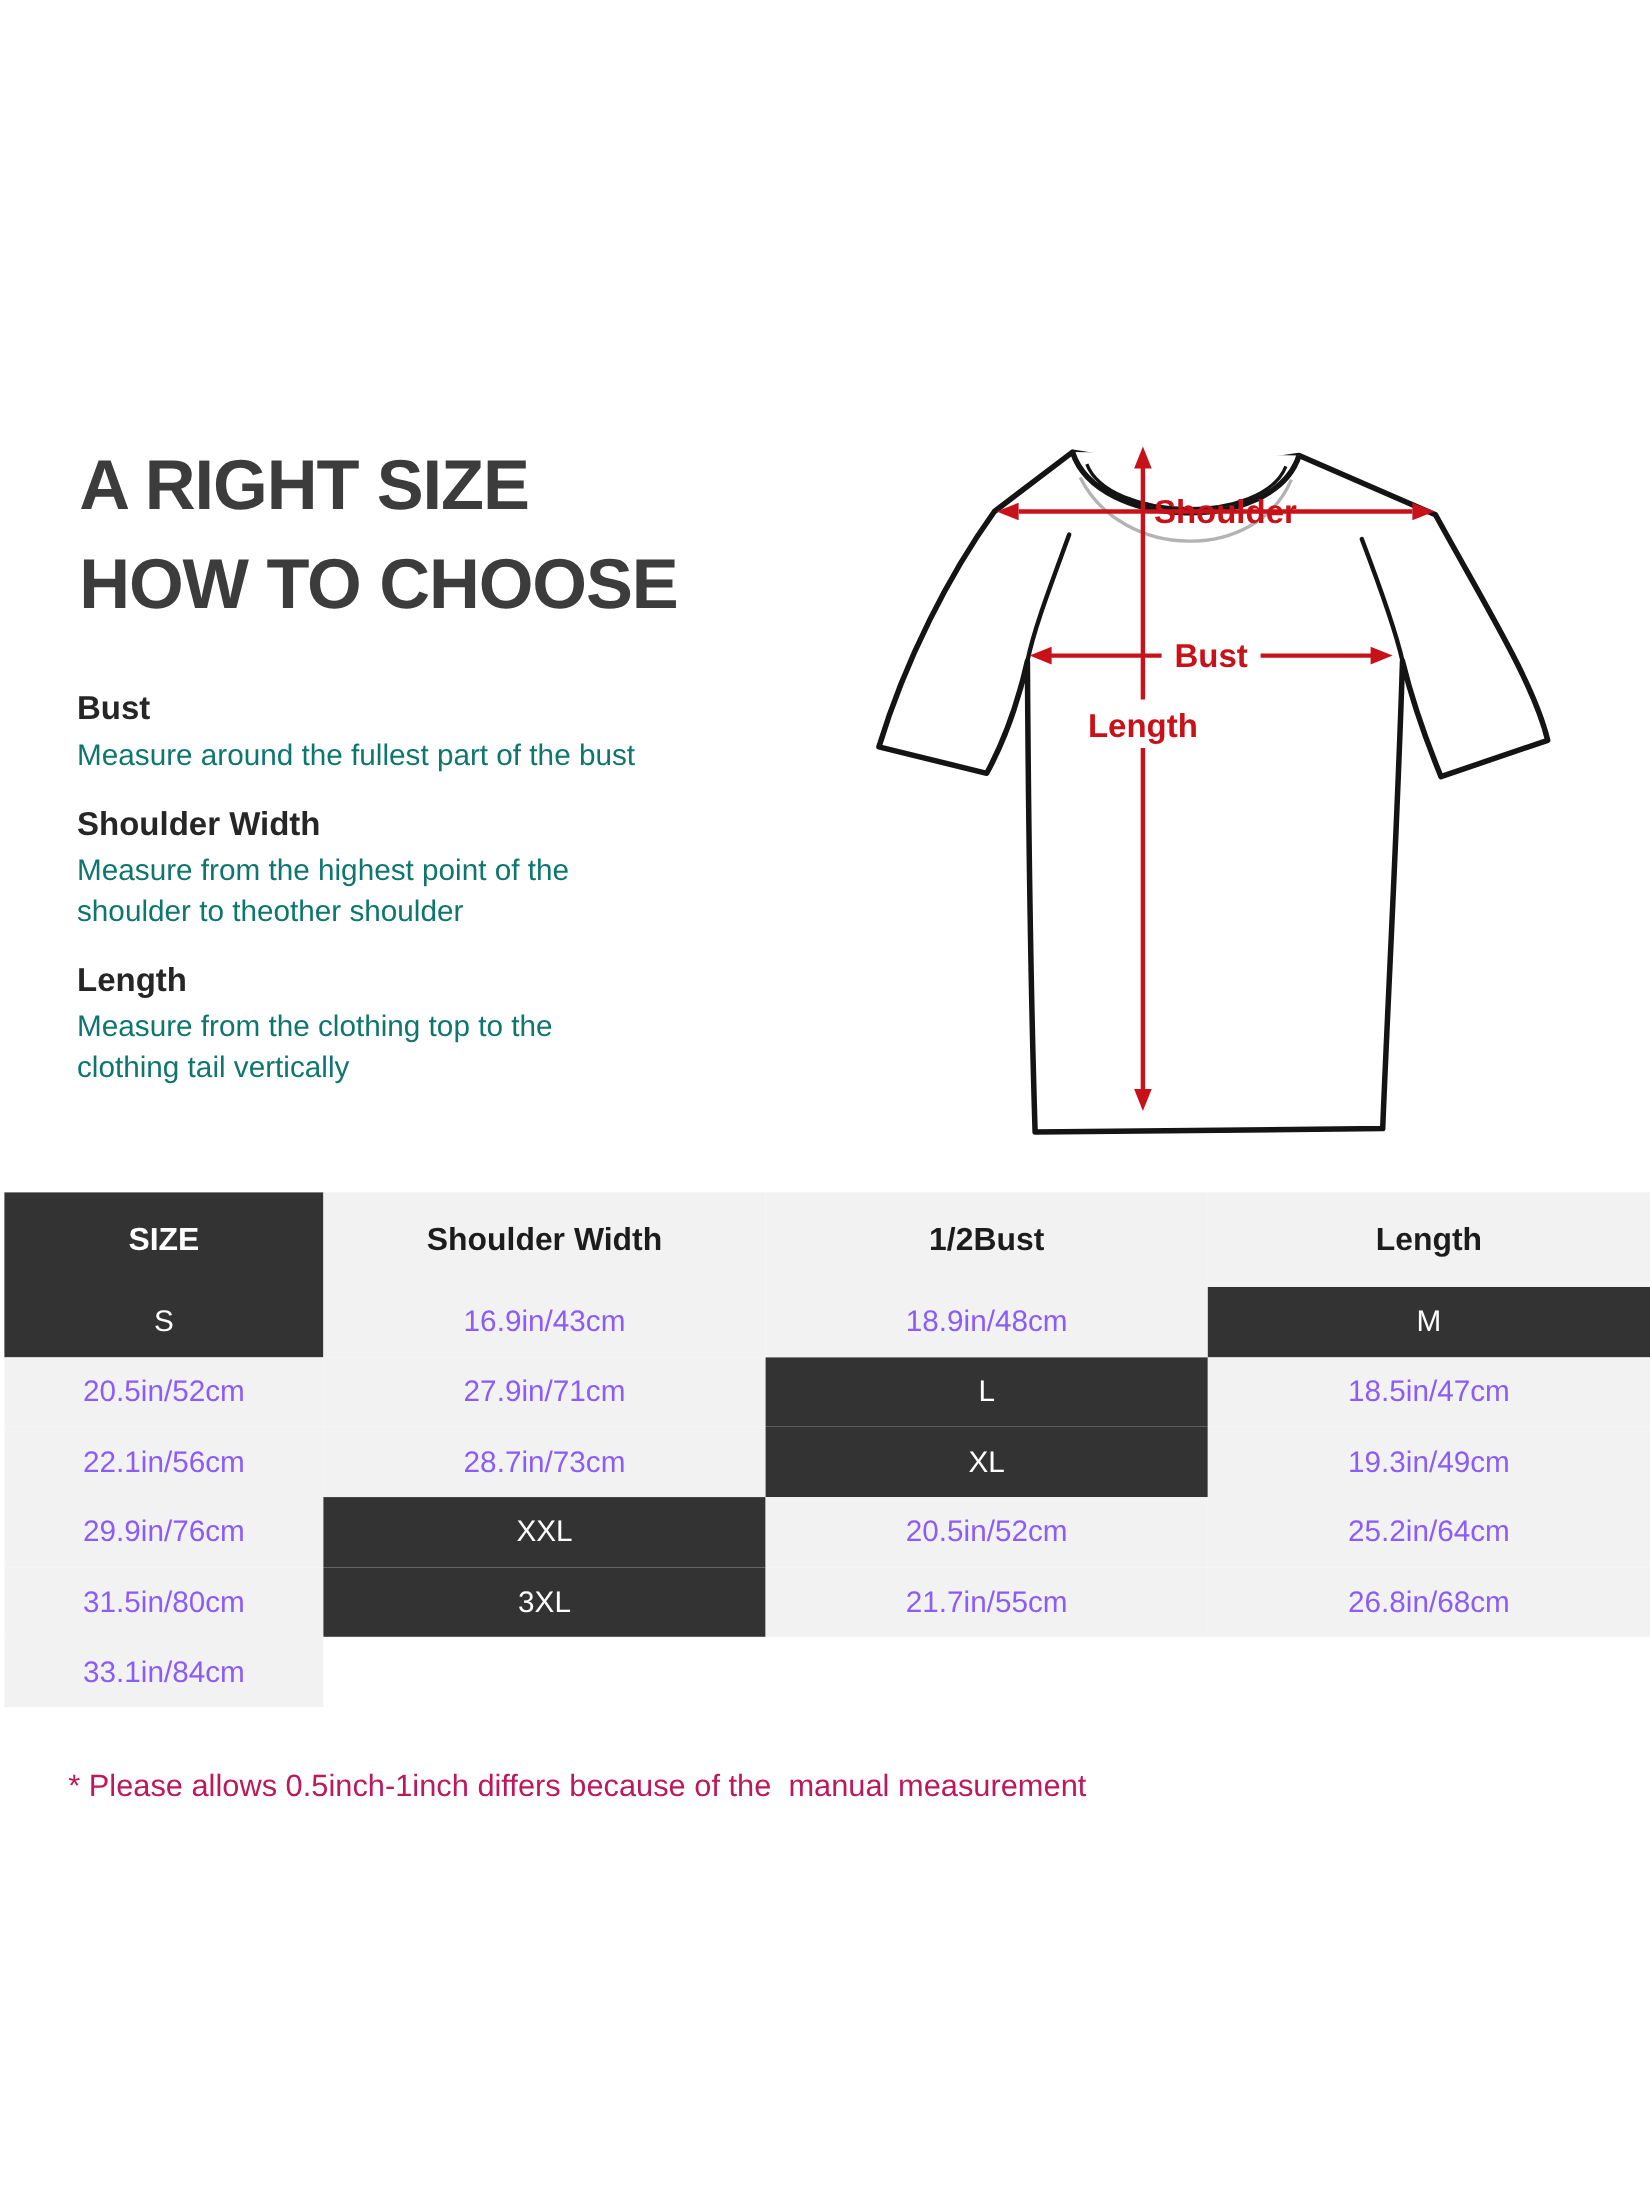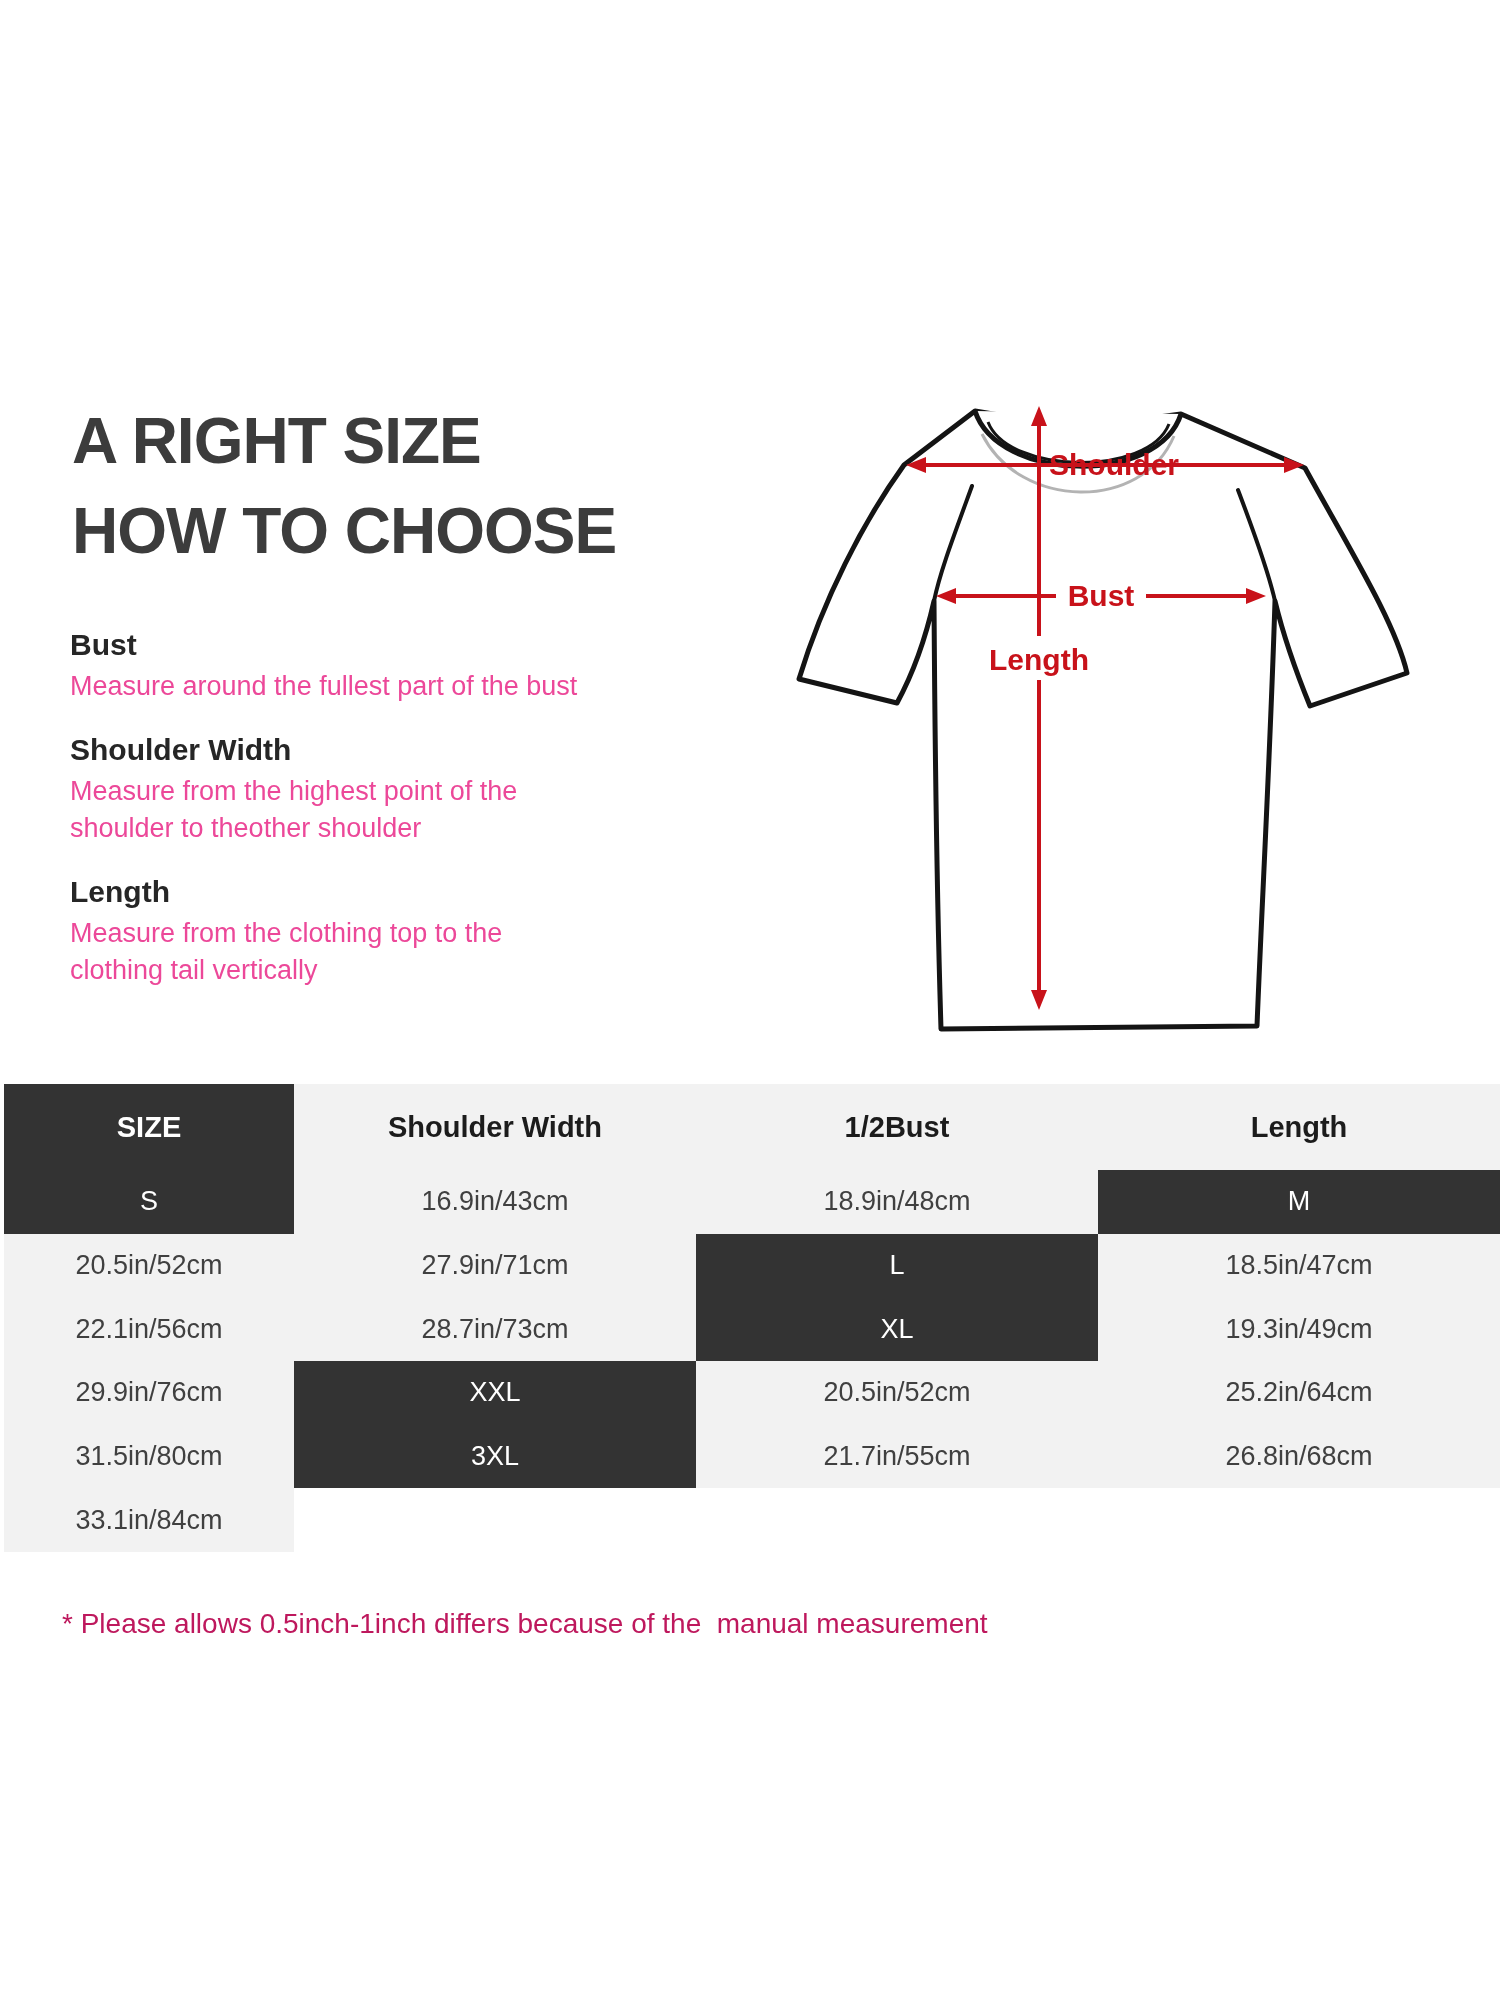--- a/index.html
+++ b/index.html
@@ -6,41 +6,41 @@
   .page{position:relative;width:1500px;height:2000px;background:#ffffff;overflow:hidden;
         font-family:"Liberation Sans",sans-serif;color:#2a2a2a;}
 
   
   .title{position:absolute;left:72px;top:396px;font-size:64px;font-weight:bold;
          color:#3c3c3c;line-height:90px;letter-spacing:-1px;}
 
   
   .instructions{position:absolute;left:70px;top:628px;width:565px;}
   .instructions h3{margin:0 0 6px 0;font-size:30px;font-weight:bold;color:#262626;}
-  .instructions p{margin:0 0 28px 0;font-size:27px;line-height:37px;color:#ec4899;
+  .instructions p{margin:0 0 28px 0;font-size:27px;line-height:37px;color:#0f766e;
                   white-space:pre-line;}
 
   
   .diagram{position:absolute;left:750px;top:380px;width:750px;height:680px;}
   .diagram .shirt{fill:#ffffff;stroke:#141414;stroke-width:5;stroke-linejoin:round;}
   .diagram .seam{fill:none;stroke:#141414;stroke-width:4;stroke-linecap:round;}
   .diagram .collar{fill:#ffffff;stroke:#141414;stroke-width:5;}
   .diagram .rib{fill:none;stroke:#141414;stroke-width:3;}
   .diagram .shade{fill:none;stroke:#9a9a9a;stroke-width:3;opacity:.75;}
   .diagram .red{stroke:#c8121a;stroke-width:4;fill:none;}
   .diagram .head{fill:#c8121a;stroke:none;}
   .diagram text{font-family:"Liberation Sans",sans-serif;font-size:30px;font-weight:bold;
                 fill:#c8121a;text-anchor:middle;}
 
   
   .size-table{position:absolute;left:4px;top:1084px;width:1496px;height:468px;
               display:grid;grid-template-columns:290px 1fr 1fr 1fr;
               grid-template-rows:86px repeat(6,1fr);}
   .cell{display:flex;align-items:center;justify-content:center;background:#f2f2f2;
-        font-size:27px;color:#404040;}
+        font-size:27px;color:#8b5cf6;}
   .cell.dark{background:#333333;color:#ffffff;}
   .cell.head{font-weight:bold;font-size:29px;color:#1c1c1c;}
   .cell.dark.head{color:#ffffff;}
 
   
   .footnote{position:absolute;left:62px;top:1608px;font-size:28px;color:#be185d;
             white-space:pre-wrap;}
 </style>
 </head>
 <body>

